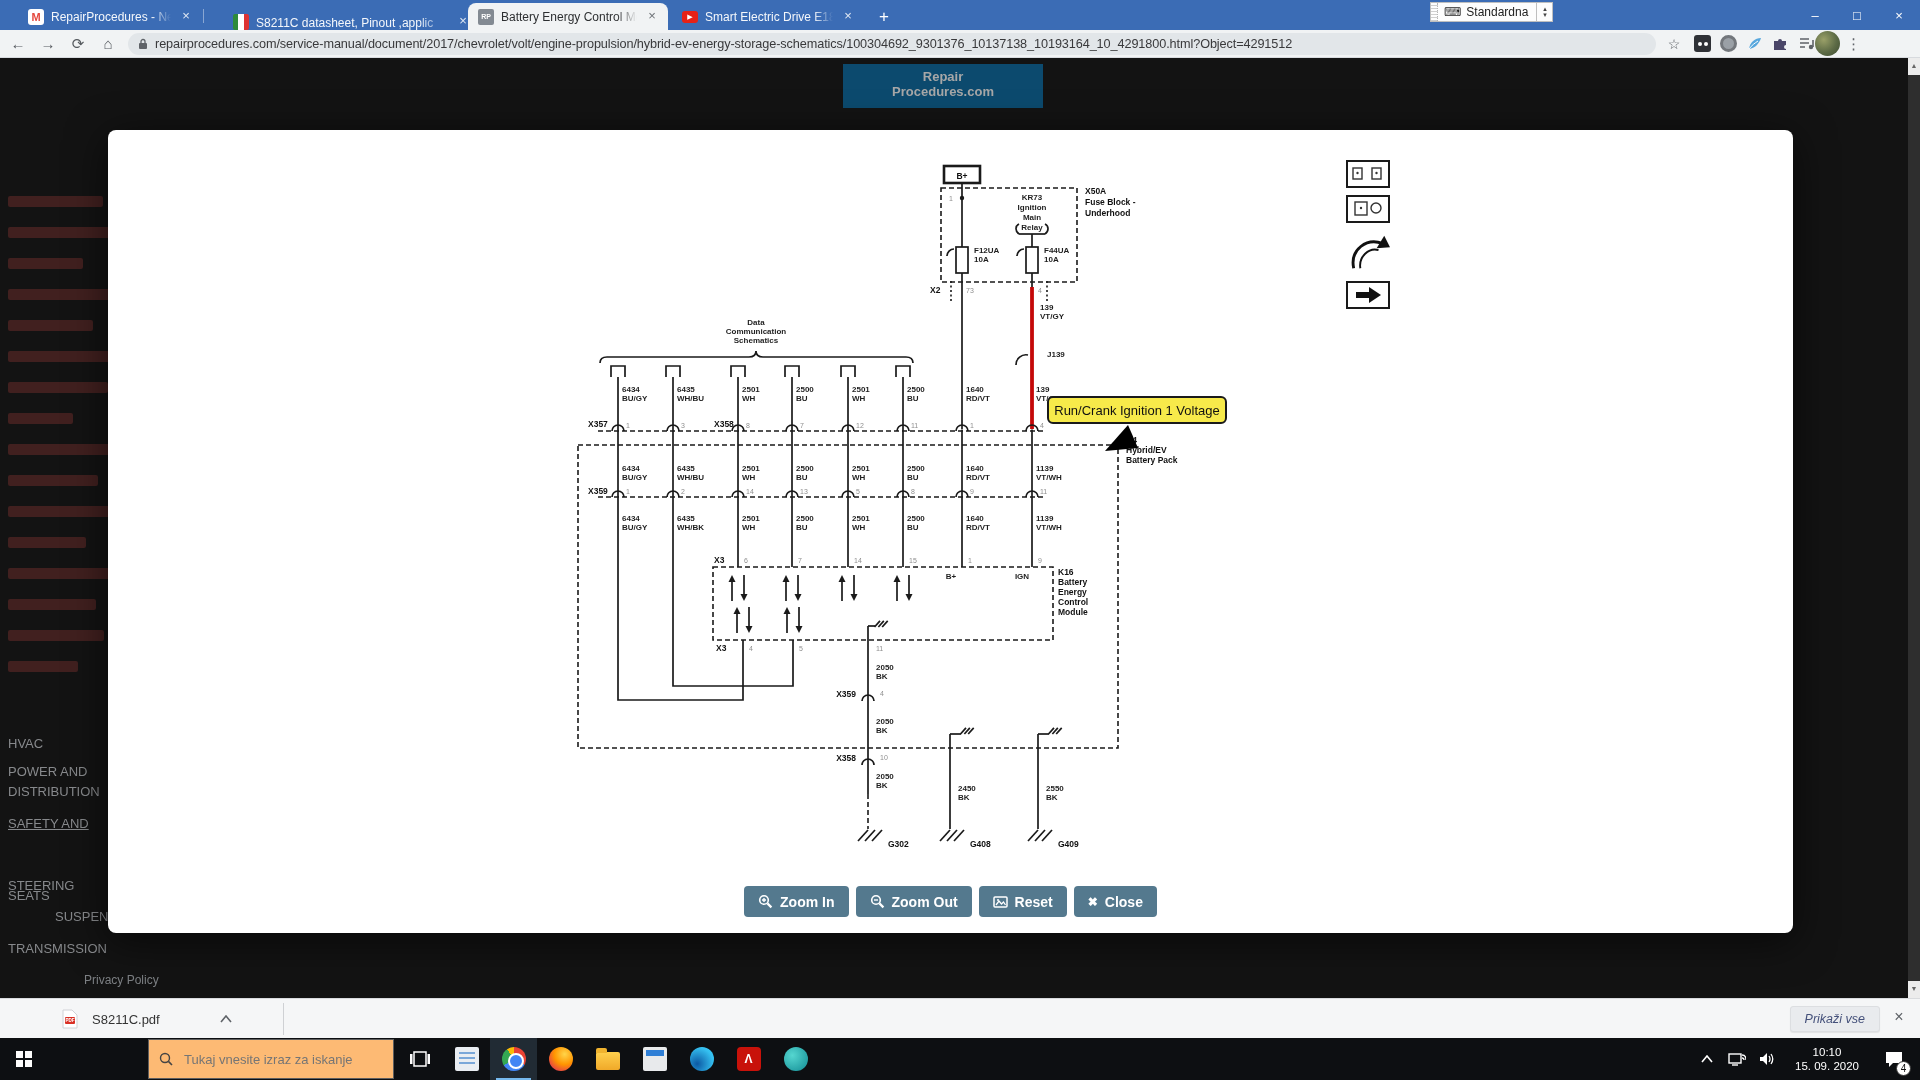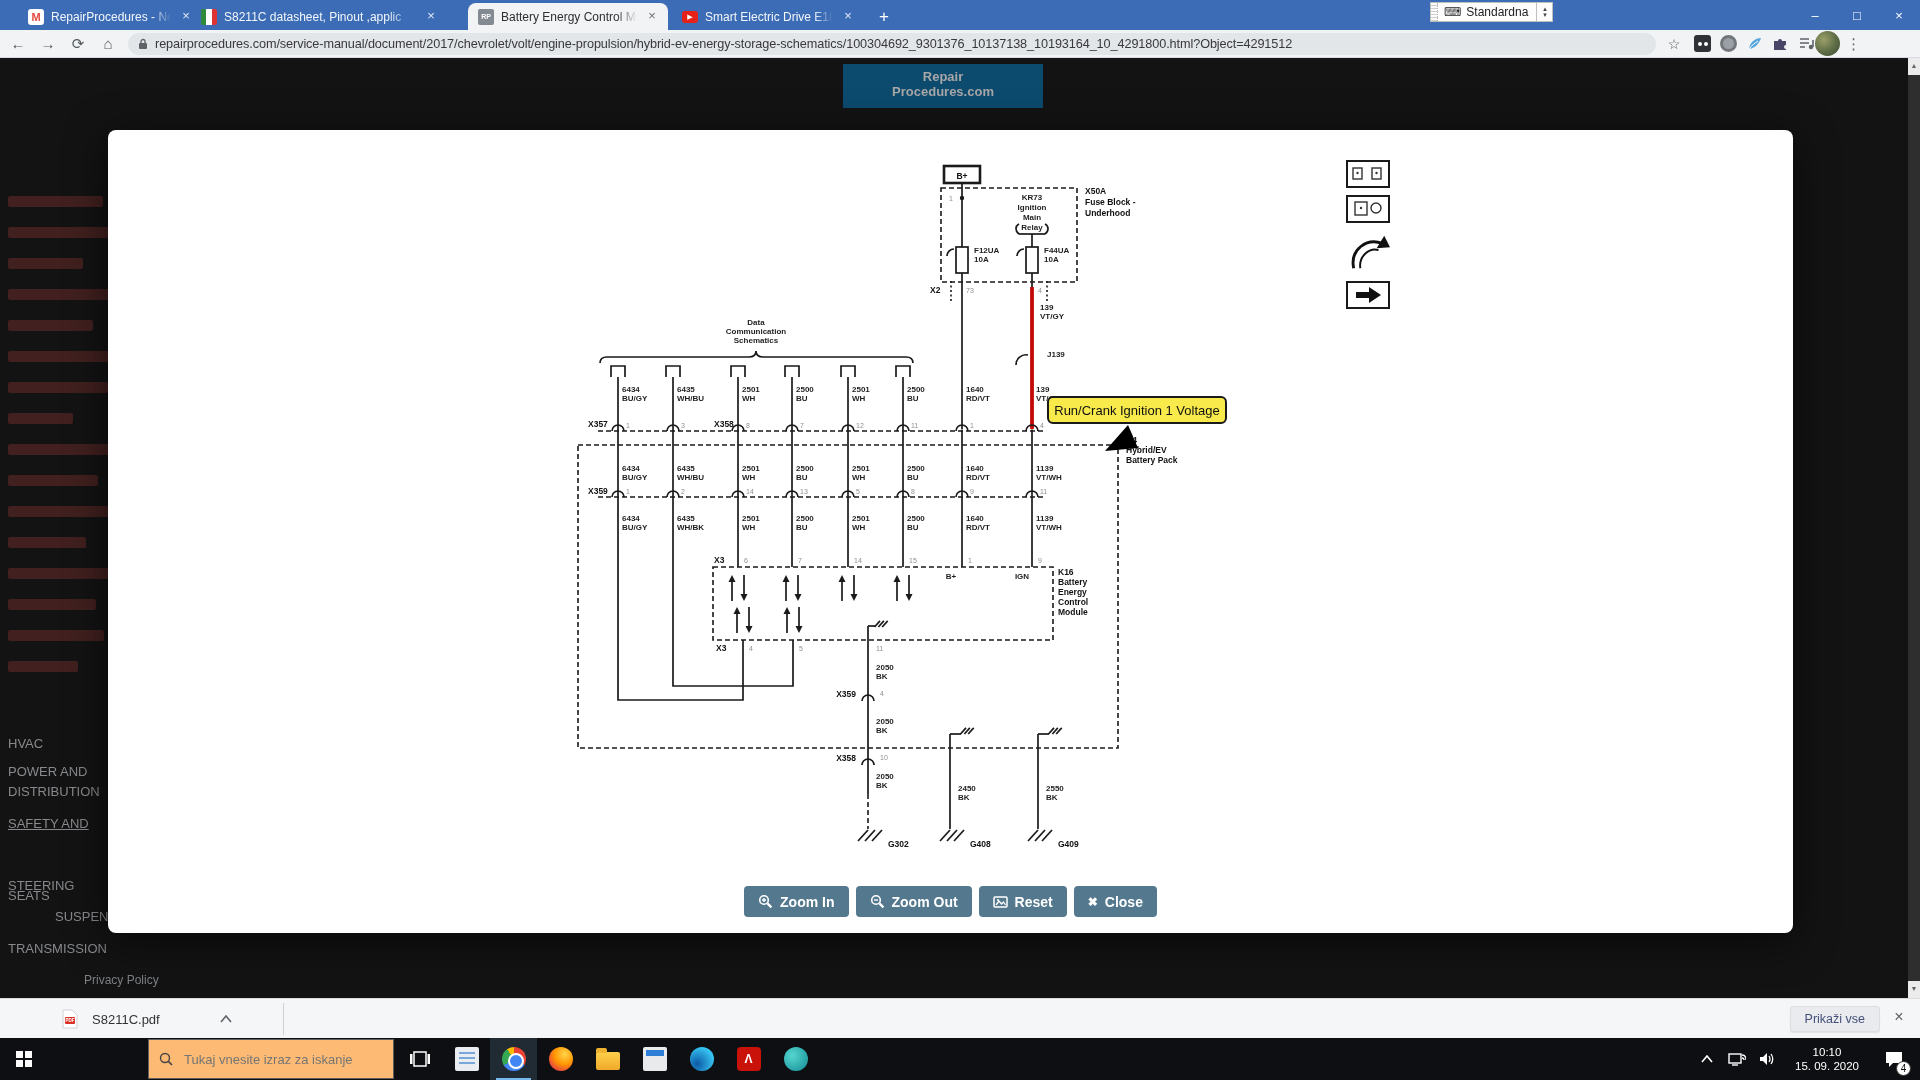--- a/index.html
+++ b/index.html
@@ -93,21 +93,21 @@
     font-family:"Liberation Sans",sans-serif;}
 
   
   .pdfbar{position:absolute;left:0;top:998px;width:1920px;height:40px;background:#f5f6f7;
     border-top:1px solid #d9dbde;}
   .pdfchip{position:absolute;left:62px;top:0;height:40px;display:flex;align-items:center;gap:14px;}
   .pdfname{font-size:13px;color:#333;}
   .pdf-sep{position:absolute;left:283px;top:4px;width:1px;height:32px;background:#cfd1d4;}
   .showall{position:absolute;right:40px;top:7px;height:26px;padding:0 14px;background:#e9ebee;
     border:1px solid #dcdee1;border-radius:3px;font-size:12.5px;color:#44507a;
-    display:flex;align-items:center;box-shadow:0 1px 1px rgba(0,0,0,.08);}
+    display:flex;align-items:center;box-shadow:0 1px 1px rgba(0,0,0,.08);font-style:italic;}
   .pdfclose{position:absolute;right:10px;top:9px;font-size:16px;color:#5f6368;width:22px;text-align:center;}
 
   
   .taskbar{position:absolute;left:0;top:1038px;width:1920px;height:42px;background:#0d0f12;display:flex;align-items:center;}
   .tb-start{width:48px;height:42px;display:flex;align-items:center;justify-content:center;}
   .winlogo{display:grid;grid-template-columns:7px 7px;grid-template-rows:7px 7px;gap:1.5px;}
   .winlogo i{background:#fdfdfd;}
   .tb-search{position:absolute;left:148px;top:1px;width:246px;height:40px;background:#fdba74;
     border:1px solid #5e5e5e;display:flex;align-items:center;padding:0 10px;gap:9px;}
   .tb-search input{border:none;outline:none;background:transparent;font-size:13px;color:#333;width:190px;
@@ -143,21 +143,21 @@
 
 <div class="screen">
 
   <div class="tabbar">
     <div class="tab" style="left:18px;width:184px;">
       <span class="favic fav-gmail">M</span>
       <span class="t-title">RepairProcedures - New Subscrip</span>
       <span class="tab-x">×</span>
     </div>
     <div class="tab-sep" style="left:203px;"></div>
-    <div class="tab" style="left:191px;width:256px;">
+    <div class="tab" style="left:223px;width:256px;align-items:flex-end;">
       <span class="favic fav-sheet"></span>
       <span class="t-title">S8211C datasheet, Pinout ,applic</span>
       <span class="tab-x">×</span>
     </div>
     <div class="tab active" style="left:468px;width:200px;">
       <span class="favic fav-rp">RP</span>
       <span class="t-title">Battery Energy Control Module P</span>
       <span class="tab-x" style="color:#5f6368;">×</span>
     </div>
     <div class="tab" style="left:672px;width:192px;">

